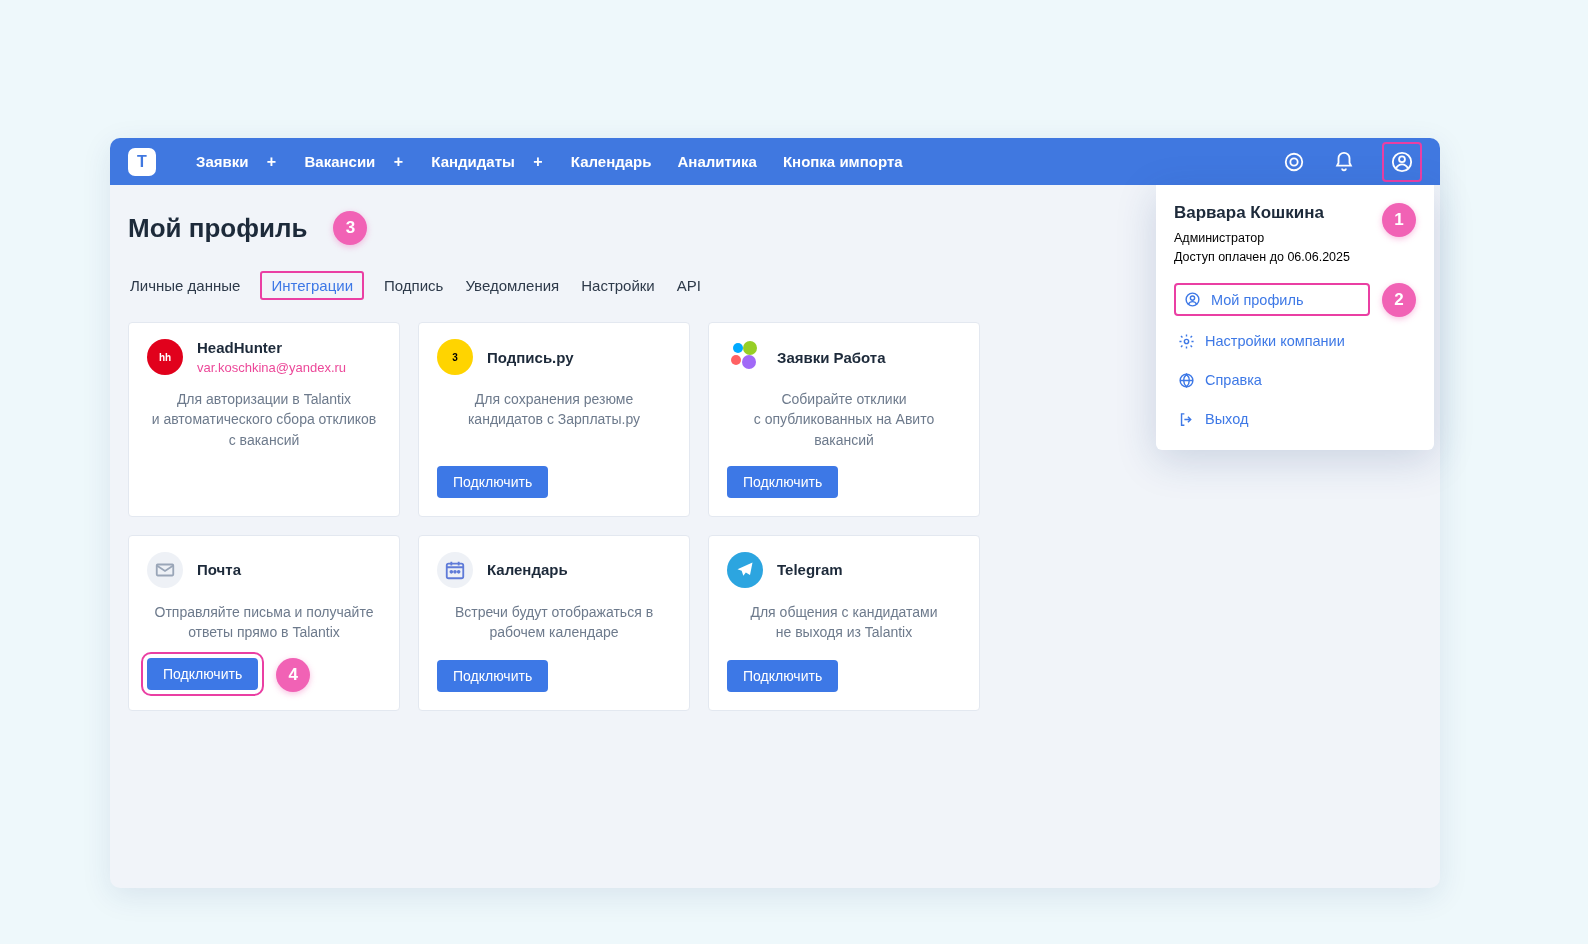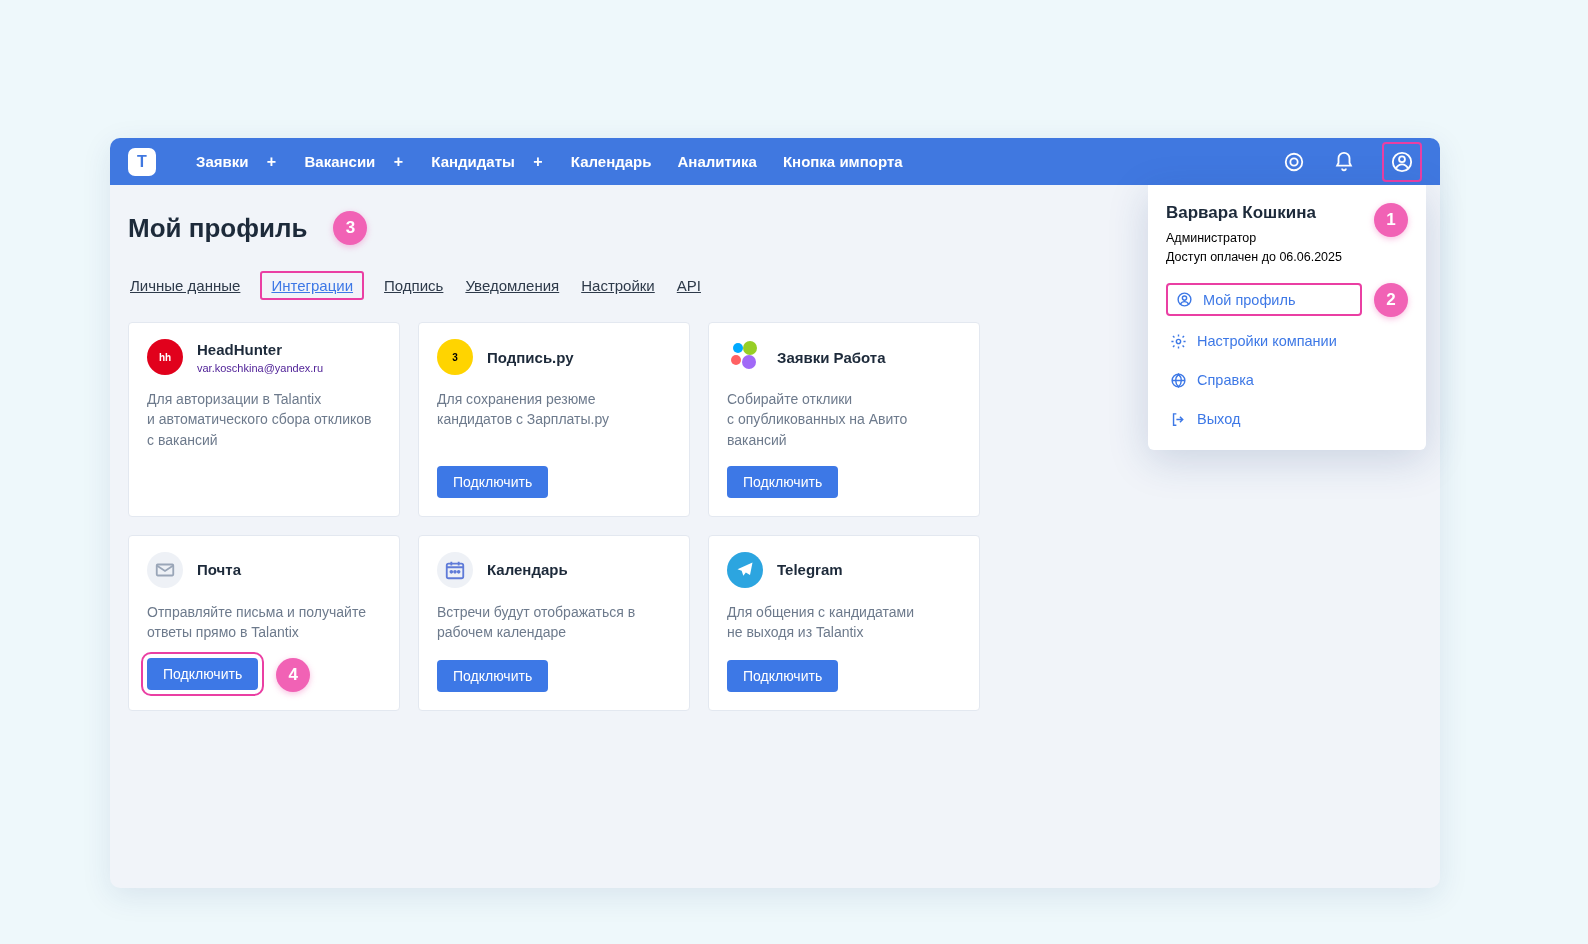--- a/index.html
+++ b/index.html
@@ -61,21 +61,21 @@
     padding: 6px;
   }
 
   
   .content { padding: 18px 18px 0 18px; position: relative; }
   .page-title-row { display: flex; align-items: center; gap: 26px; margin-top: 8px; }
   .page-title { font-size: 26px; font-weight: 700; color: #1d2a3a; }
 
   
   .tabs { display: flex; gap: 18px; margin-top: 26px; font-size: 15px; color:#2e3a4a; }
-  .tab { padding: 6px 2px; cursor: pointer; text-decoration: underline; }
+  .tab { padding: 6px 2px; cursor: pointer; }
   .tab.active {
     color: #3d78e6;
     border: 2.5px solid #ea3fa3;
     border-radius: 3px;
     padding: 4px 9px;
   }
 
   
   .badge {
     width: 34px; height: 34px; border-radius: 50%;
@@ -95,42 +95,42 @@
   .card {
     background: #fff;
     border: 1px solid #e3e8f0;
     border-radius: 4px;
     padding: 16px 18px 18px 18px;
     display:flex; flex-direction:column;
   }
   .card-head { display:flex; align-items:center; gap:14px; margin-bottom:14px; }
   .card-icon { width:36px; height:36px; border-radius:50%; display:flex; align-items:center; justify-content:center; font-weight:800; font-size:10px; color:#fff; flex-shrink:0; }
   .card-title { font-size:15px; font-weight:700; color:#1d2a3a; }
-  .card-sub { font-size:11px; color:#4c1d95; margin-top:4px; }
-  .card-desc { font-size:14px; color:#6d7a8c; line-height:1.45; white-space:pre-line; flex-grow:1; }
+  .card-sub { font-size:13px; color:#ec4899; margin-top:4px; }
+  .card-desc { font-size:14px; color:#6d7a8c; line-height:1.45; white-space:pre-line; flex-grow:1;text-align:center; }
   .card-btn {
     margin-top:16px;
     align-self:flex-start;
     background:#3d78e6; color:#fff;
     border:none; border-radius:4px;
     padding:8px 16px; font-size:14px; font-weight:400;
     cursor:pointer;
   }
   .card-btn.highlight {
     outline: 2.5px solid #ea3fa3;
     outline-offset: 4px;
     border-radius: 4px;
   }
   .btn-row { display:flex; align-items:center; gap:18px; margin-top:16px; }
 
   
   .profile-popover {
     position:absolute;
     top: 47px;
-    right: 14px;
+    right: 6px;
     width: 278px;
     background:#fff;
     border-radius: 0 0 6px 6px;
     box-shadow: 0 10px 40px rgba(30,60,120,0.18);
     padding: 18px 18px 16px 18px;
     z-index: 20;
   }
   .pp-head-row { display:flex; align-items:flex-start; gap:10px; }
   .pp-name { font-size:17px; font-weight:700; color:#1d2a3a; }
   .pp-meta { font-size:12.5px; color:#000000; margin-top:6px; line-height:1.5; }

